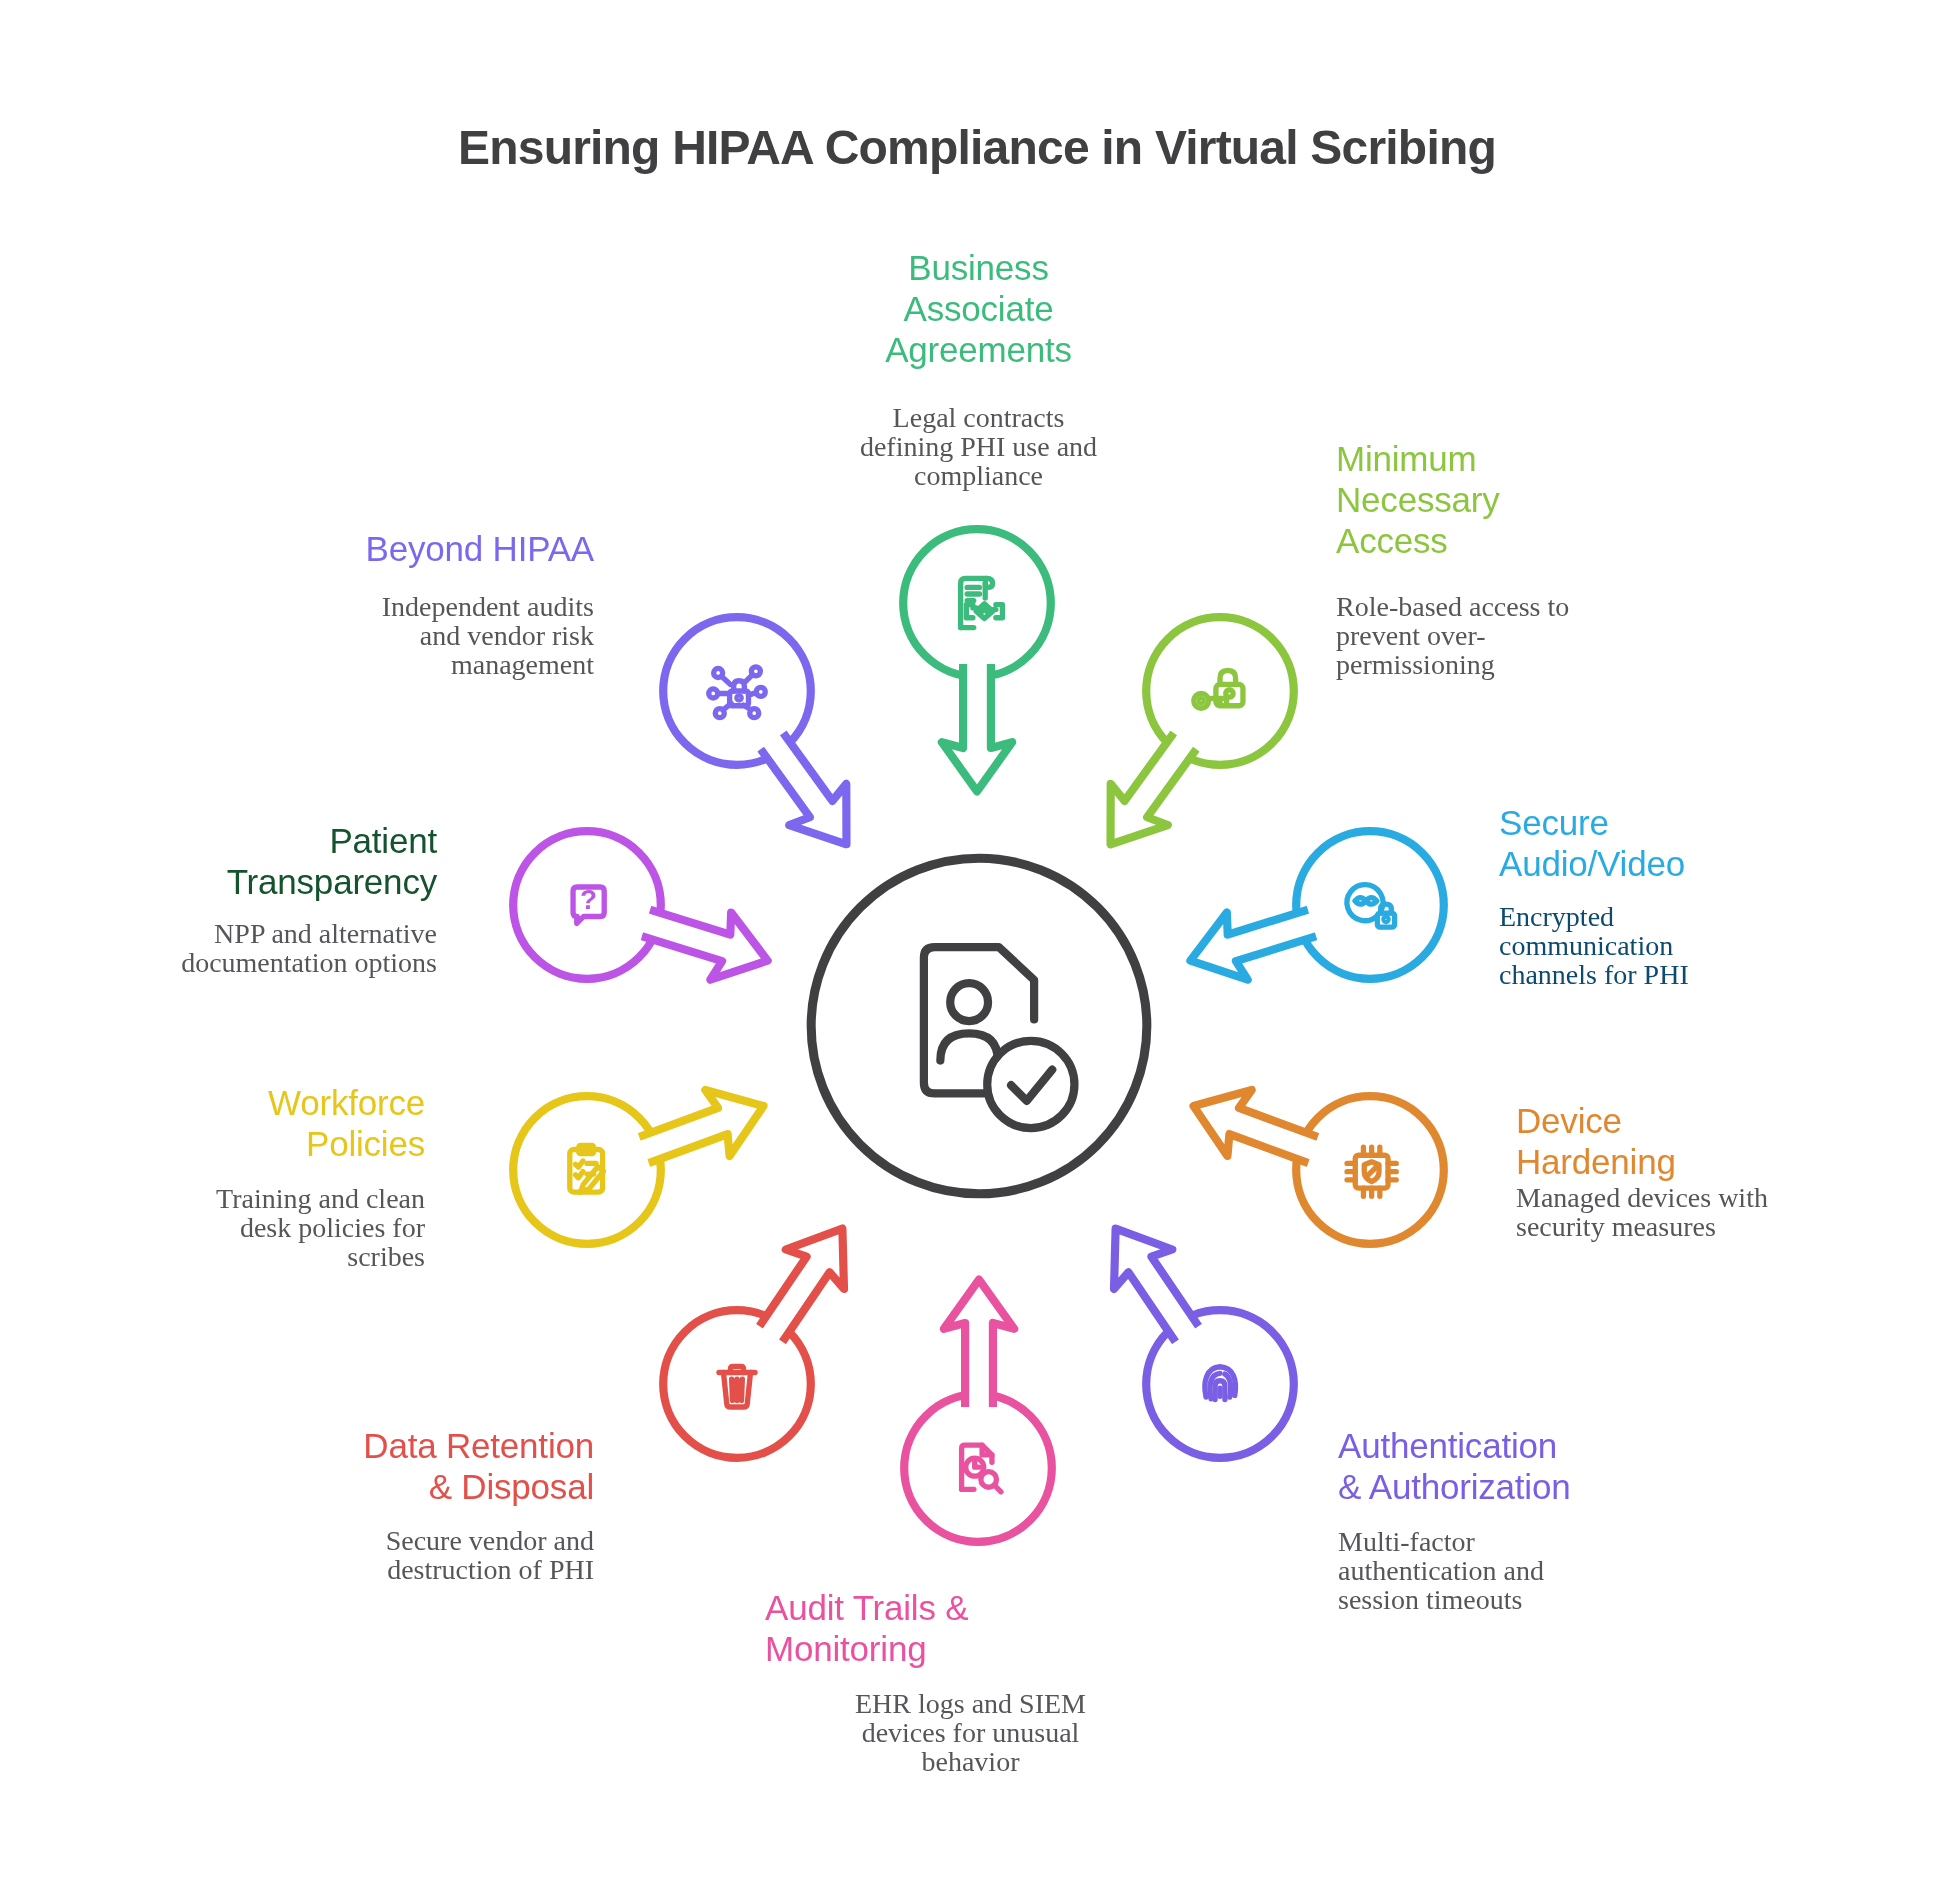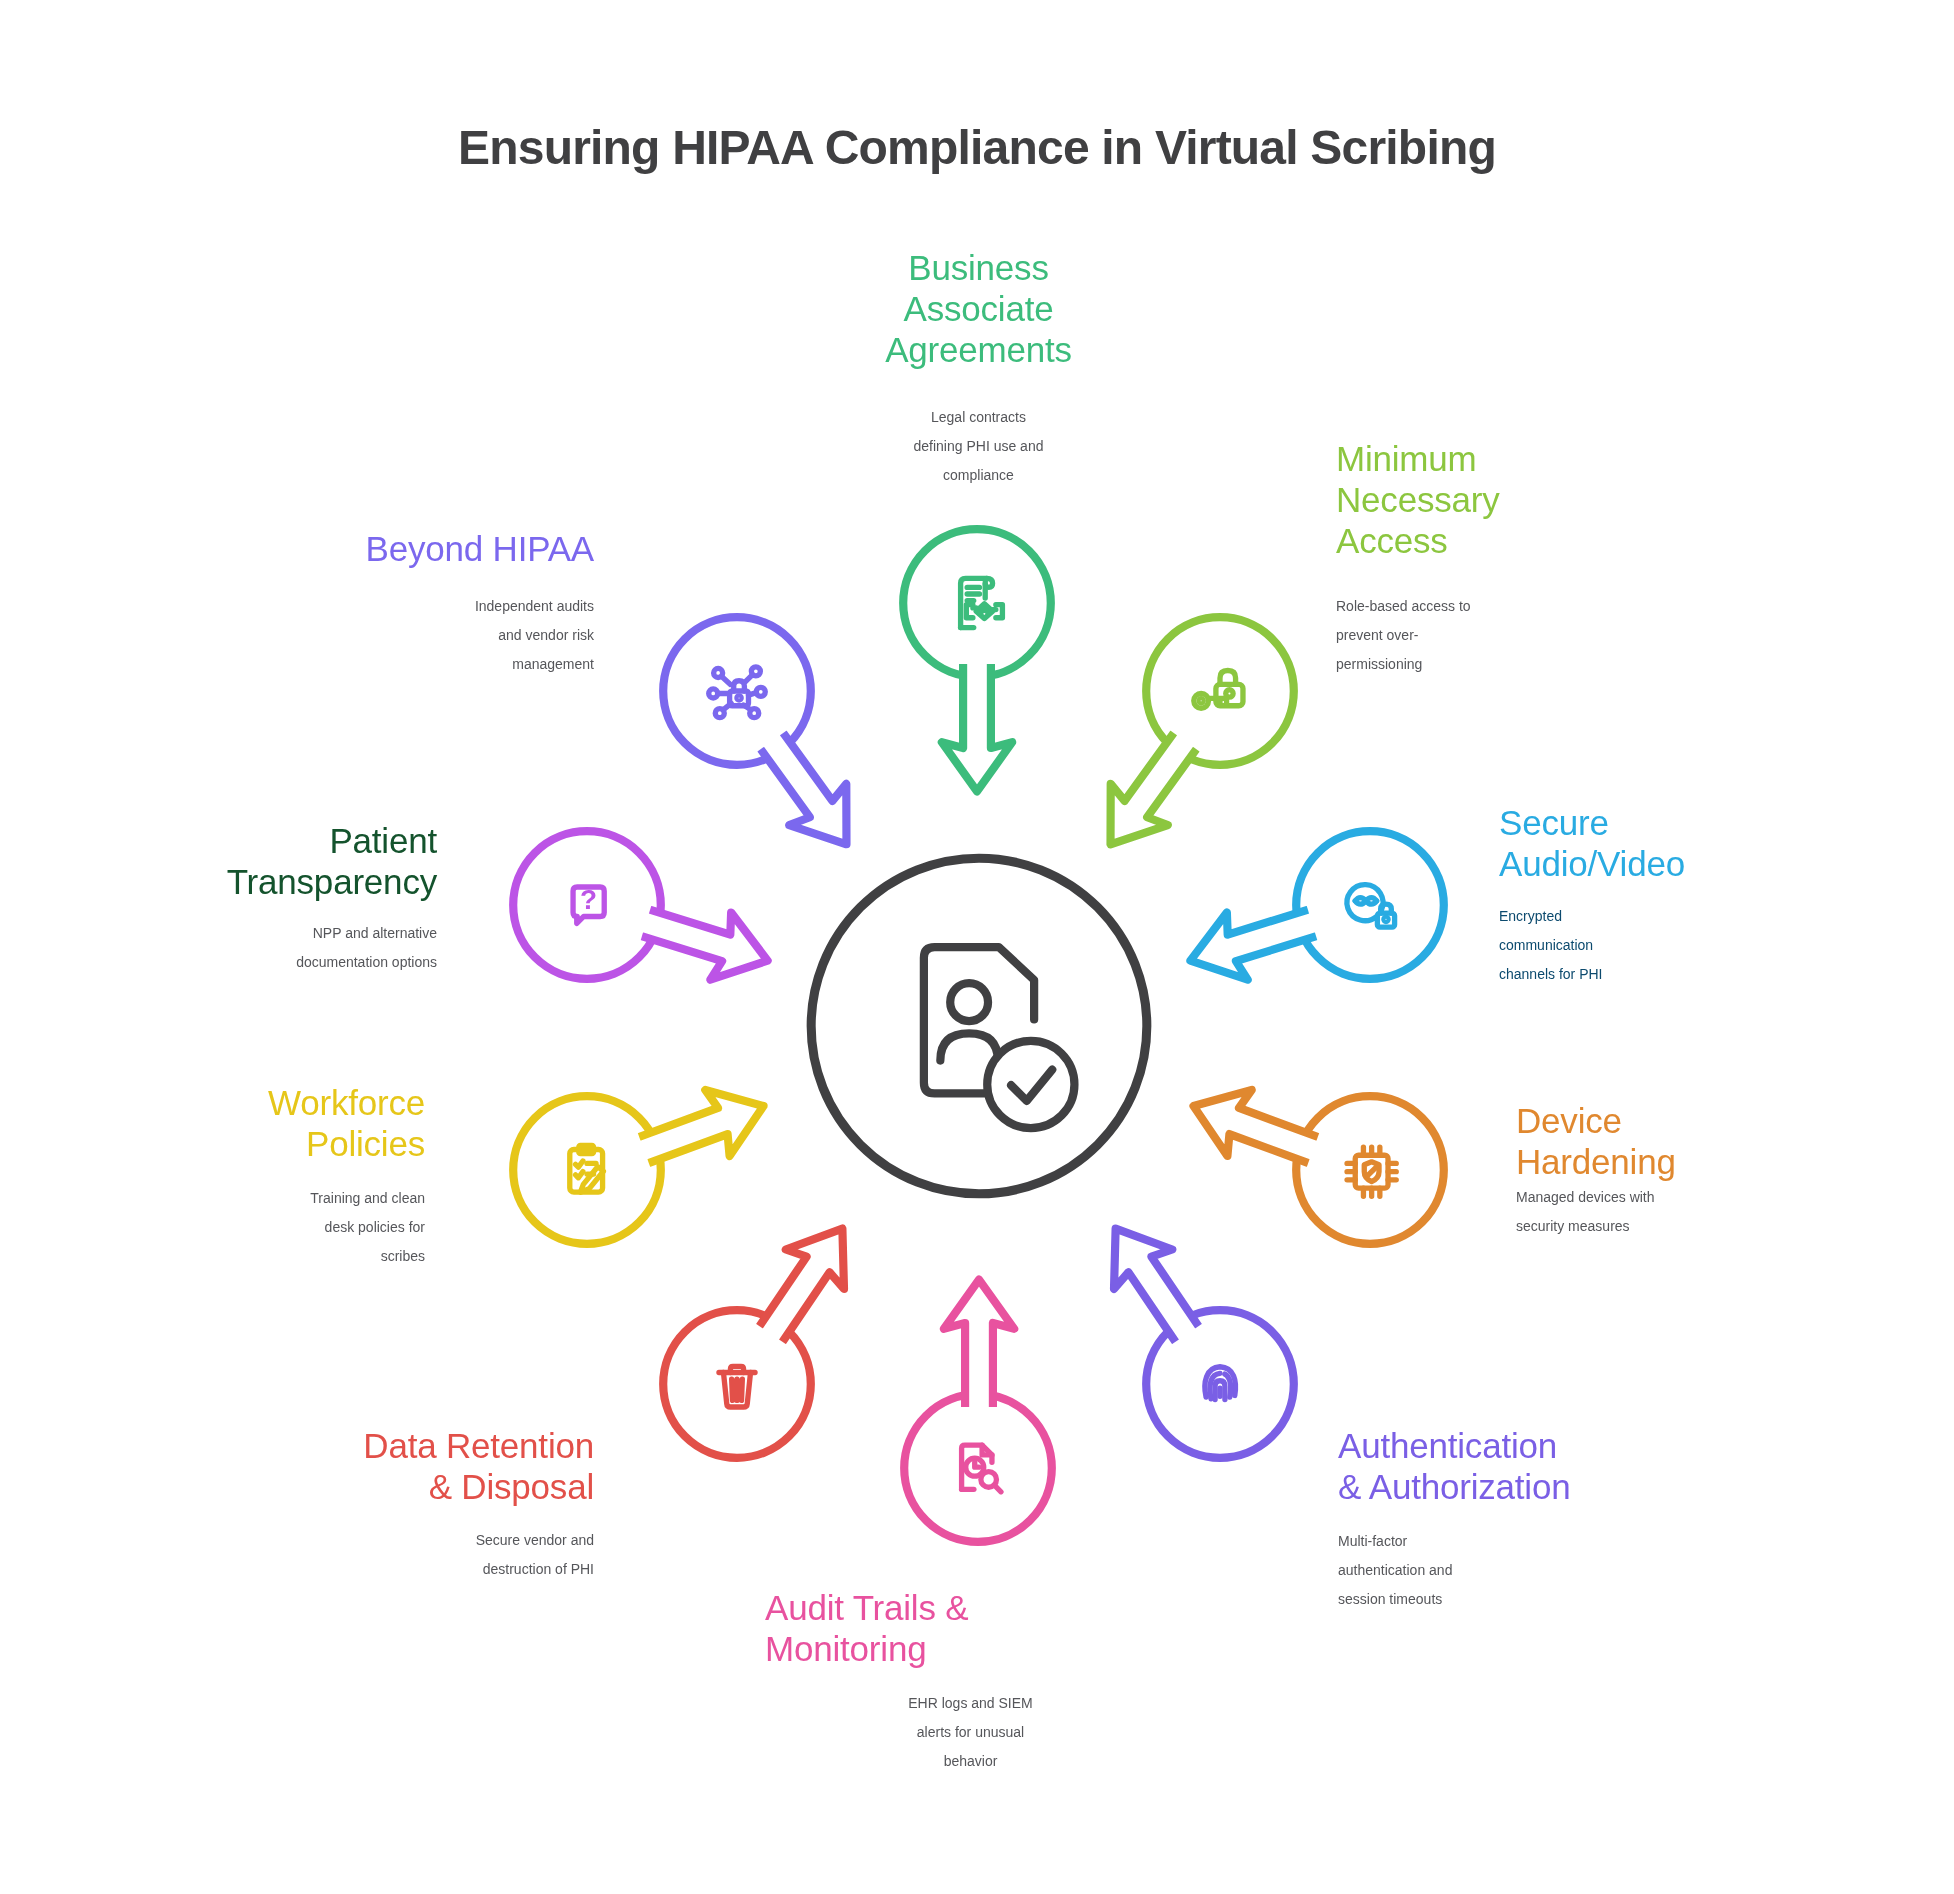--- a/index.html
+++ b/index.html
@@ -3,21 +3,21 @@
 <meta charset="utf-8">
 <style>
   html,body{margin:0;padding:0;background:#fff;}
   body{width:1954px;height:1895px;position:relative;overflow:hidden;
        font-family:"Liberation Sans",sans-serif;}
   .abs{position:absolute;}
   #main-title{left:0;top:120px;width:1954px;text-align:center;
       font-size:48px;font-weight:700;letter-spacing:-0.8px;}
   .spoke-title{font-size:35px;font-weight:400;line-height:41px;letter-spacing:-0.2px;
       white-space:pre-line;}
-  .spoke-desc{font-size:14px;line-height:29px;white-space:pre-line;}
+  .spoke-desc{font-size:28px;line-height:29px;white-space:pre-line;font-family:Liberation Serif, serif;}
   .spoke-circle .ring{fill:none;stroke:currentColor;stroke-width:10;}
   .spoke-circle g{fill:none;stroke:currentColor;stroke-width:6.5;
       stroke-linecap:round;stroke-linejoin:round;}
   .arrow path{fill:#fff;stroke:currentColor;stroke-width:10;
       stroke-linejoin:round;stroke-linecap:round;}
   .arrow{transform-origin:0px 45px;}
   #center-badge g{fill:none;stroke:currentColor;stroke-width:10;
       stroke-linecap:round;stroke-linejoin:round;}
 
   
@@ -190,21 +190,21 @@
       <circle cx="63" cy="64" r="9.5"></circle>
       <path d="M70,71 L78,79"></path>
     </g>
   </svg>
   <svg class="abs arrow a5" width="136" height="90" viewBox="0 0 165 110" style="color: rgb(232, 82, 159);">
     <path d="M0,38 L102,38 L95,12 L155,55 L95,98 L102,72 L0,72"></path>
   </svg>
   <div class="abs spoke-title t5" style="color: rgb(232, 82, 159);">Audit Trails &amp;
 Monitoring</div>
   <div class="abs spoke-desc d5" style="color: rgb(85, 86, 90);">EHR logs and SIEM
-alerts for unusual
+devices for unusual
 behavior</div>
 
   <svg class="abs spoke-circle c6" width="164" height="164" viewBox="0 0 200 200" style="color: rgb(226, 80, 73);">
     <circle class="ring" cx="100" cy="100" r="90"></circle>
     <g transform="translate(50,50)">
       <path d="M28,36 H72"></path>
       <path d="M42,36 V31.5 Q42,28.5 45,28.5 H55 Q58,28.5 58,31.5 V36"></path>
       <path d="M33.5,36 L37.5,74 Q37.8,78 42,78 H58 Q62.2,78 62.5,74 L66.5,36"></path>
       <path d="M43.5,44 L44.5,70 M50,44 V70 M56.5,44 L55.5,70"></path>
     </g>

